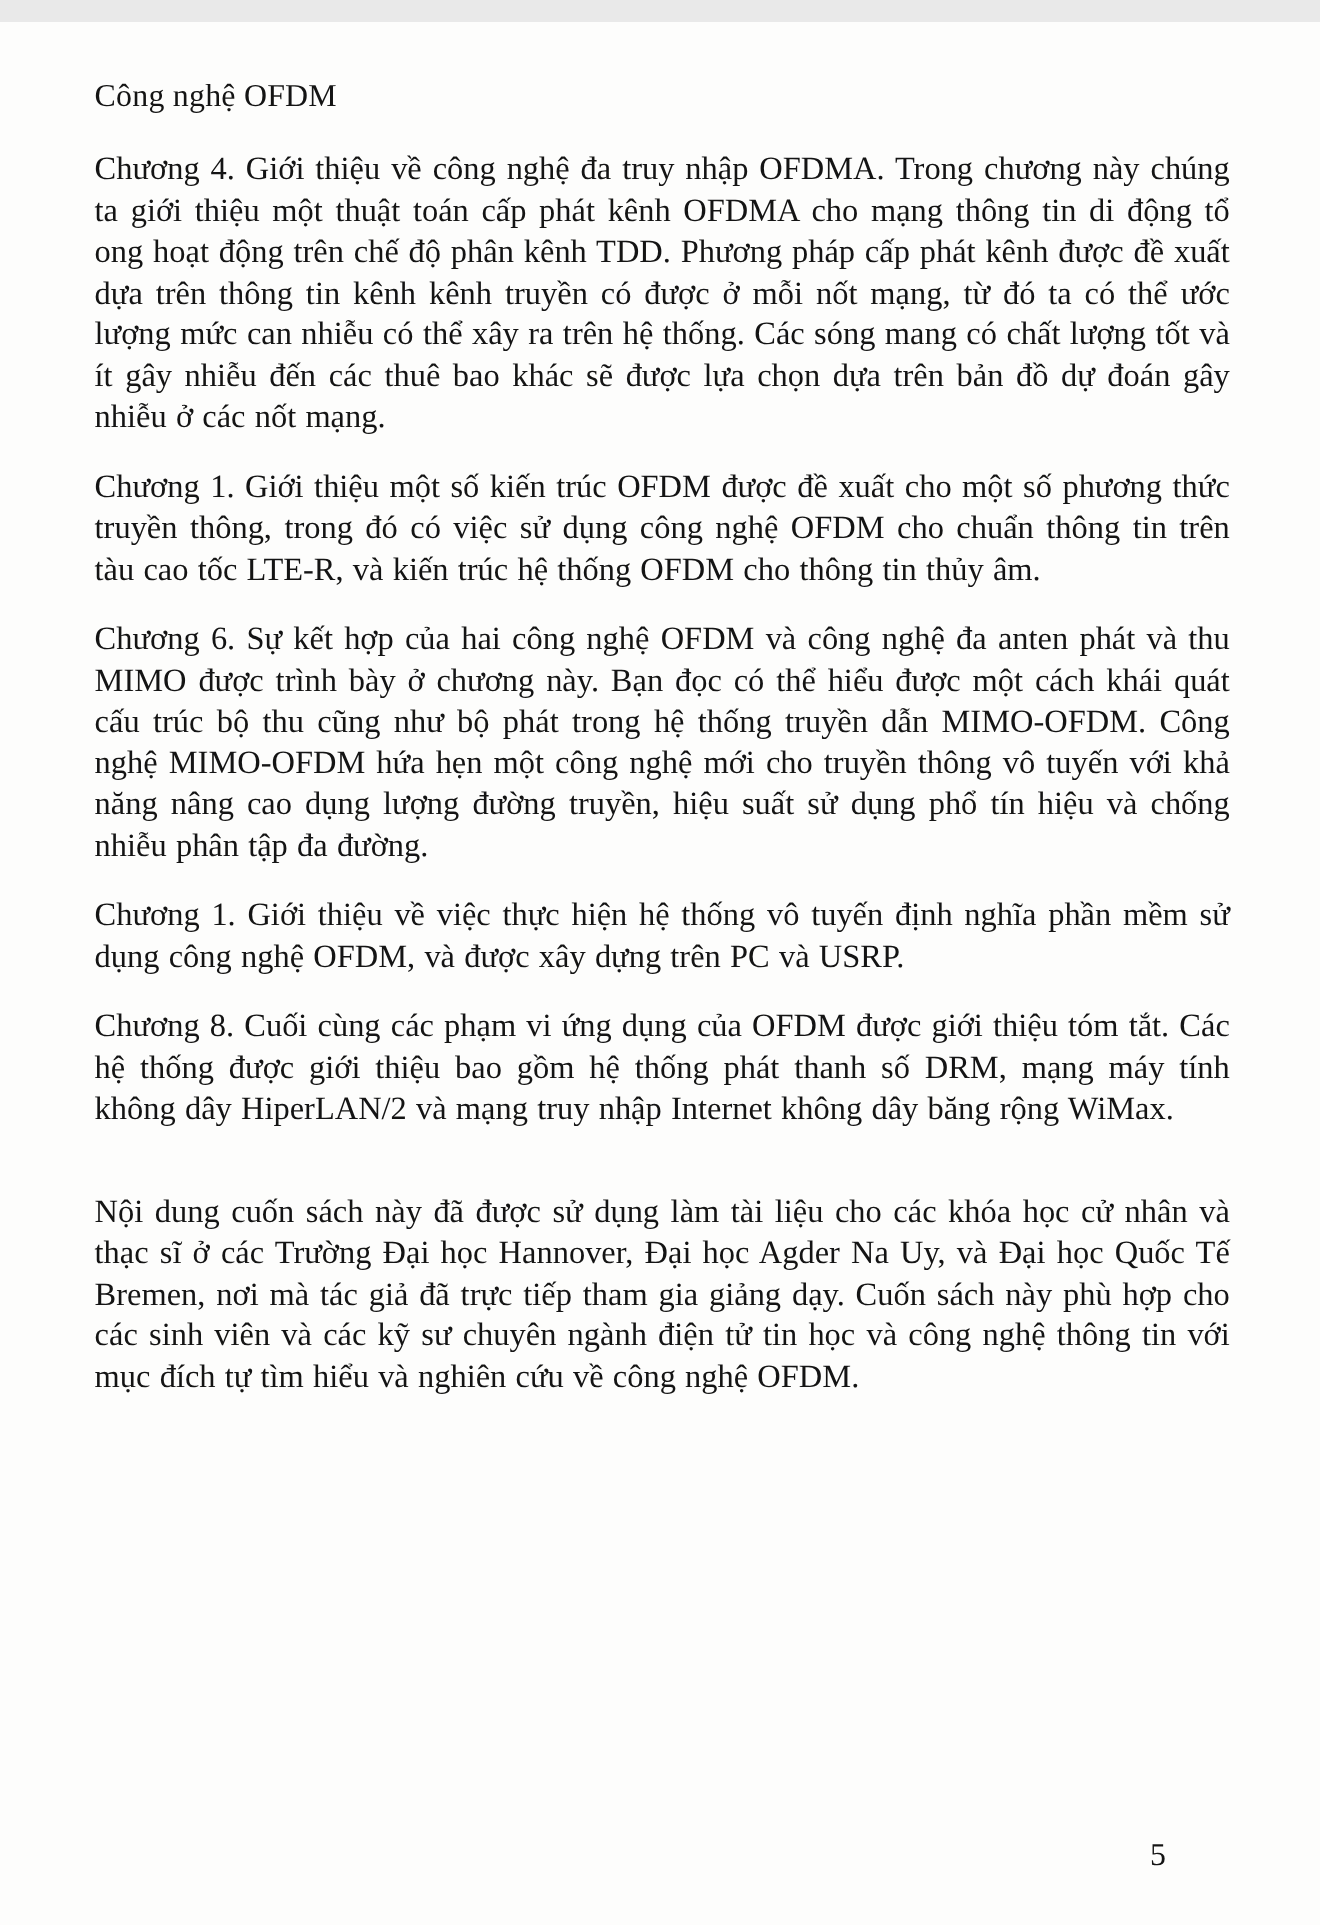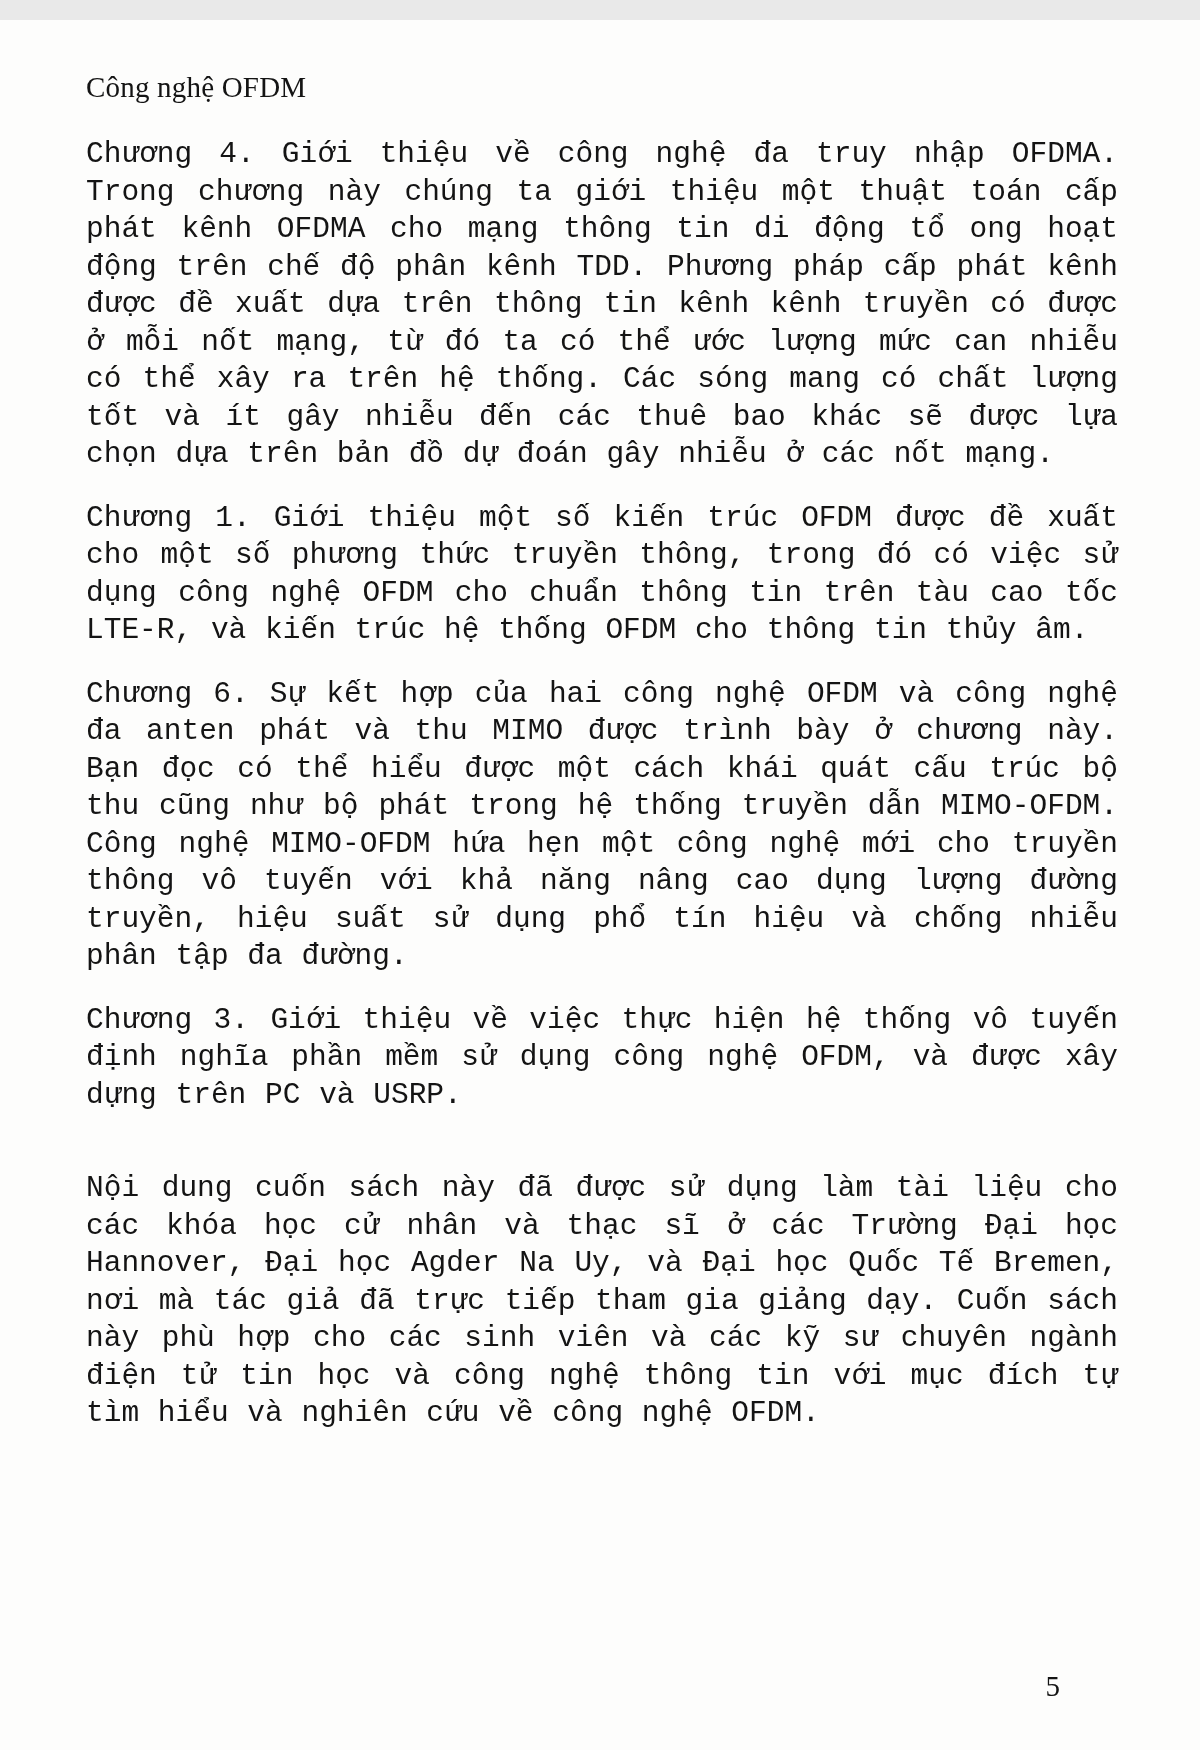--- a/index.html
+++ b/index.html
@@ -23,21 +23,20 @@
     overflow: hidden;
     margin-top: 20px;
   }
   .running-head {
     font-size: 29px;
     line-height: 34px;
     letter-spacing: 0.2px;
   }
   .body-text {
     margin-top: 32px;
-    font-family: Liberation Mono, monospace;
   }
   .body-text p {
     font-size: 29.5px;
     line-height: 37.5px;
     text-align: justify;
     margin: 0 0 26px 0;
     word-spacing: 1px;
   }
   .body-text p.closing-paragraph {
     margin-top: 56px;
@@ -53,19 +52,20 @@
 <body>
 
 <div class="page">
 
   <div class="running-head">Công nghệ OFDM</div>
 
   <div class="body-text">
     <p>Chương 4.  Giới thiệu về công nghệ đa truy nhập OFDMA. Trong chương này chúng ta giới thiệu một thuật toán cấp phát kênh OFDMA cho mạng thông tin di động tổ ong hoạt động trên chế độ phân kênh TDD. Phương pháp cấp phát kênh được đề xuất dựa trên thông tin kênh kênh truyền có được ở mỗi nốt mạng, từ đó ta có thể ước lượng mức can nhiễu có thể xây ra trên hệ thống. Các sóng mang có chất lượng tốt và ít gây nhiễu đến các thuê bao khác sẽ được lựa chọn dựa trên bản đồ dự đoán gây nhiễu ở các nốt mạng.</p>
     <p>Chương 1.  Giới thiệu một số kiến trúc OFDM được đề xuất cho một số phương thức truyền thông, trong đó có việc sử dụng công nghệ OFDM cho chuẩn thông tin trên tàu cao tốc LTE-R, và kiến trúc hệ thống OFDM cho thông tin thủy âm.</p>
     <p>Chương 6.  Sự kết hợp của hai công nghệ OFDM và công nghệ đa anten phát và thu MIMO được trình bày ở chương này. Bạn đọc có thể hiểu được một cách khái quát cấu trúc bộ thu cũng như bộ phát trong hệ thống truyền dẫn MIMO-OFDM. Công nghệ MIMO-OFDM hứa hẹn một công nghệ mới cho truyền thông vô tuyến với khả năng nâng cao dụng lượng đường truyền, hiệu suất sử dụng phổ tín hiệu và chống nhiễu phân tập đa đường.</p>
-    <p>Chương 3.  Giới thiệu về việc thực hiện hệ thống vô tuyến định nghĩa phần mềm sử dụng công nghệ OFDM, và được xây dựng trên PC và USRP.</p>
+    <p>Chương 1.  Giới thiệu về việc thực hiện hệ thống vô tuyến định nghĩa phần mềm sử dụng công nghệ OFDM, và được xây dựng trên PC và USRP.</p>
+    <p>Chương 8.  Cuối cùng các phạm vi ứng dụng của OFDM được giới thiệu tóm tắt. Các hệ thống được giới thiệu bao gồm hệ thống phát thanh số DRM, mạng máy tính không dây HiperLAN/2 và mạng truy nhập Internet không dây băng rộng WiMax.</p>
     <p class="closing-paragraph">Nội dung cuốn sách này đã được sử dụng làm tài liệu cho các khóa học cử nhân và thạc sĩ ở các Trường Đại học Hannover, Đại học Agder Na Uy, và Đại học Quốc Tế Bremen, nơi mà tác giả đã trực tiếp tham gia giảng dạy. Cuốn sách này phù hợp cho các sinh viên và các kỹ sư chuyên ngành điện tử tin học và công nghệ thông tin với mục đích tự tìm hiểu và nghiên cứu về công nghệ OFDM.</p>
   </div>
 
   <div class="page-number">5</div>
 
 </div>
 
 </body></html>

